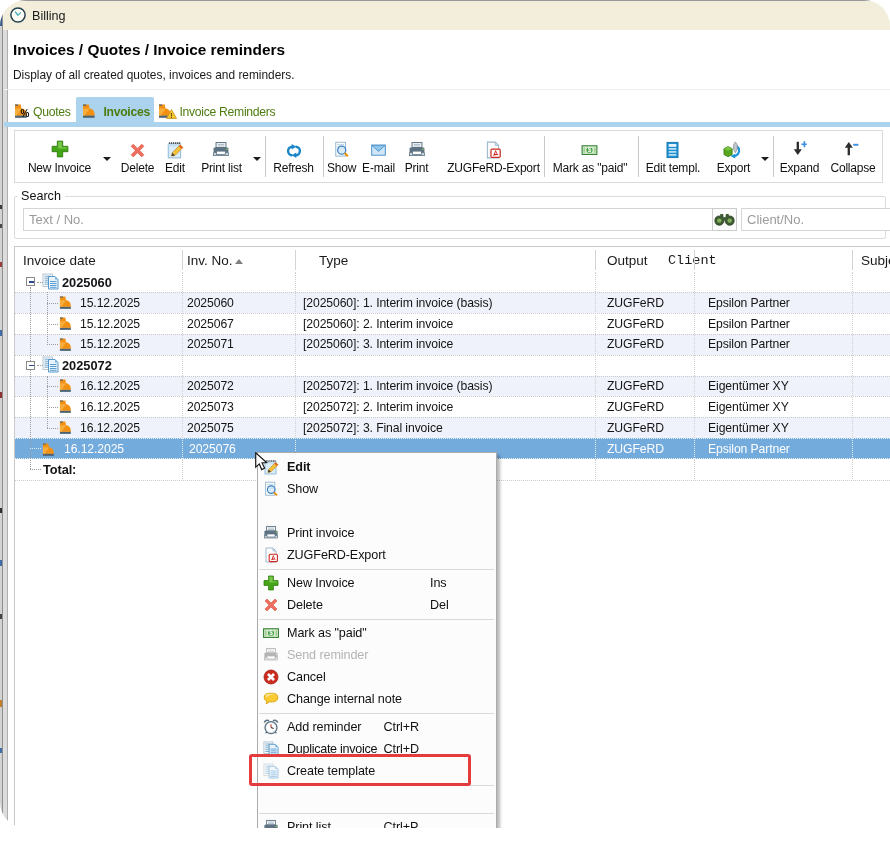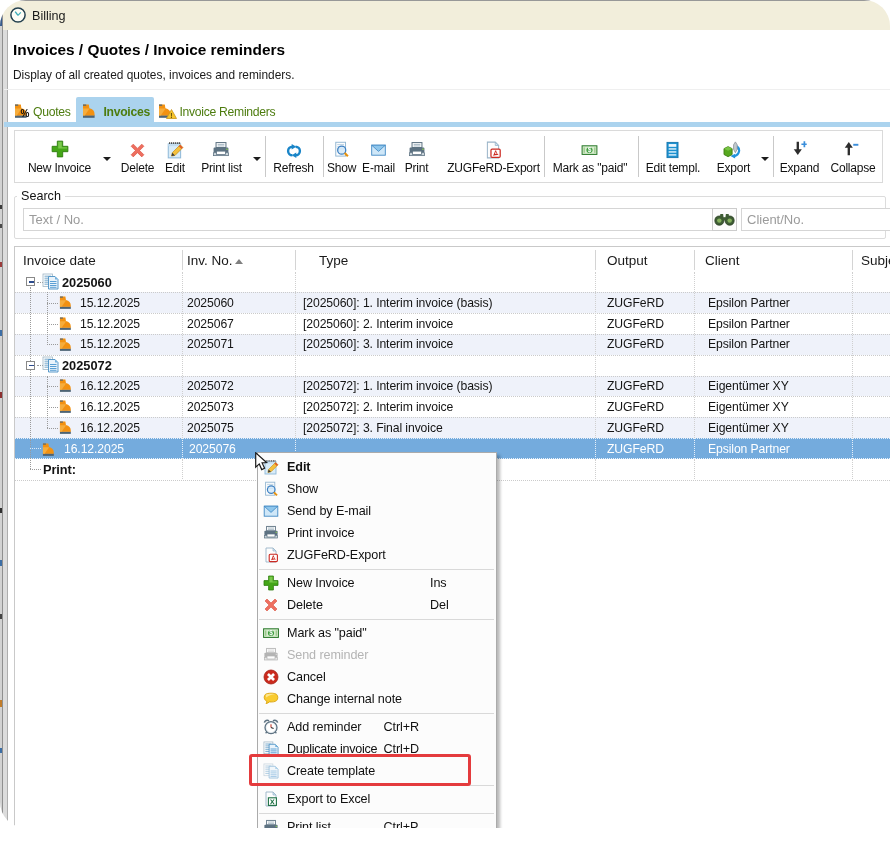--- a/index.html
+++ b/index.html
@@ -348,21 +348,21 @@
   <div class="abs input" style="left:741px; width:155px;">Client/No.</div>
   <svg class="abs" style="left:714px; top:213px;" width="21" height="13" viewBox="0 0 22 14">
       <use href="#binoc"></use>
     </svg>
 
   <div class="abs" id="tbl"></div>
   <div class="abs htxt" style="left:23px;">Invoice date</div>
   <div class="abs htxt" style="left:187px;">Inv. No.</div>
   <div class="abs htxt" style="left:319px;">Type</div>
   <div class="abs htxt" style="left:607px;">Output</div>
-  <div class="abs htxt" style="left:705px;">Client</div>
+  <div class="abs htxt" style="left:668px;font-family:Liberation Mono, monospace;">Client</div>
   <div class="abs htxt" style="left:861px;">Subject</div>
   <div class="abs hsep" style="left:182px;"></div>
   <div class="abs hsep" style="left:295px;"></div>
   <div class="abs hsep" style="left:595px;"></div>
   <div class="abs hsep" style="left:694px;"></div>
   <div class="abs hsep" style="left:852px;"></div>
   <div class="abs" style="left:234.5px; top:258.5px; width:0; height:0;
     border-left:4.5px solid transparent; border-right:4.5px solid transparent;
     border-bottom:5.5px solid #7f7f7f;"></div>
 
@@ -414,21 +414,21 @@
     <div class="cell" style="left:592px;">ZUGFeRD</div>
       <div class="cell" style="left:693px;">Eigentümer XY</div>
   </div>
   <div class="abs row" id="selrow" style="top:437.9px;">
     <div class="cell" style="left:49px;">16.12.2025</div>
       <div class="cell" style="left:174px;">2025076</div>
     <div class="cell" style="left:592px;">ZUGFeRD</div>
       <div class="cell" style="left:693px;">Epsilon Partner</div>
   </div>
   <div class="abs row" style="top:458.7px;">
-    <div class="cell" style="left:28px; font-weight:bold; font-size:12.8px;">Print:</div>
+    <div class="cell" style="left:28px; font-weight:bold; font-size:12.8px;">Total:</div>
   </div>
 
   <div class="abs rline" style="top:292.3px;"></div>
   <div class="abs rline" style="top:313.1px;"></div>
   <div class="abs rline" style="top:333.9px;"></div>
   <div class="abs rline" style="top:354.7px;"></div>
   <div class="abs rline" style="top:375.5px;"></div>
   <div class="abs rline" style="top:396.3px;"></div>
   <div class="abs rline" style="top:417.1px;"></div>
   <div class="abs rline" style="top:479.5px;"></div>
@@ -505,26 +505,20 @@
         <use href="#editpad"></use>
       </svg>
       <div class="mtxt" style="font-weight:bold;">Edit</div>
     </div>
   <div class="abs mi" style="top:478px;">
       <svg class="mico" width="16" height="16">
         <use href="#showdoc"></use>
       </svg>
       <div class="mtxt">Show</div>
     </div>
-  <div class="abs mi" style="top:500px;">
-      <svg class="mico" width="16" height="16">
-        <use href="#email"></use>
-      </svg>
-      <div class="mtxt">Send by E-mail</div>
-    </div>
   <div class="abs mi" style="top:522px;">
       <svg class="mico" width="16" height="16">
         <use href="#printer"></use>
       </svg>
       <div class="mtxt">Print invoice</div>
     </div>
   <div class="abs mi" style="top:544px;">
       <svg class="mico" width="16" height="16">
         <use href="#pdfpage"></use>
       </svg>
@@ -585,26 +579,20 @@
       <div class="mtxt" style="letter-spacing:-0.3px;">Duplicate invoice</div>
       <div class="msc" style="left:125.5px;">Ctrl+D</div>
     </div>
   <div class="abs mi" style="top:760px;">
       <svg class="mico" style="opacity:0.55;" width="16" height="16" viewBox="0 0 17 17">
         <use href="#multidoc"></use>
       </svg>
       <div class="mtxt">Create template</div>
     </div>
   <div class="abs msep" style="top:784.5px;"></div>
-  <div class="abs mi" style="top:788px;">
-      <svg class="mico" width="16" height="16">
-        <use href="#excel"></use>
-      </svg>
-      <div class="mtxt">Export to Excel</div>
-    </div>
   <div class="abs msep" style="top:812.5px;"></div>
   <div class="abs mi" style="top:816px;">
       <svg class="mico" width="16" height="16">
         <use href="#printer"></use>
       </svg>
       <div class="mtxt">Print list</div>
       <div class="msc" style="left:125.5px;">Ctrl+P</div>
     </div>
 
   <div class="abs" id="redrect"></div>

